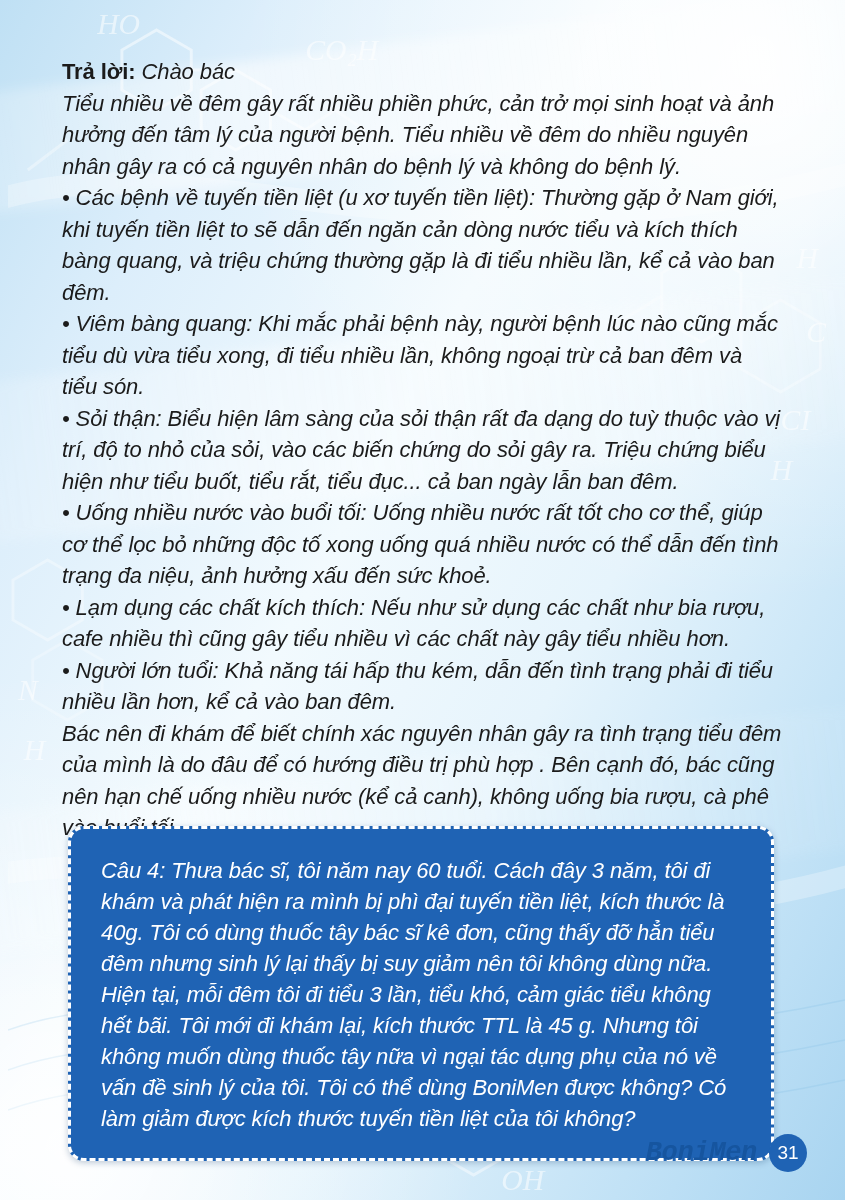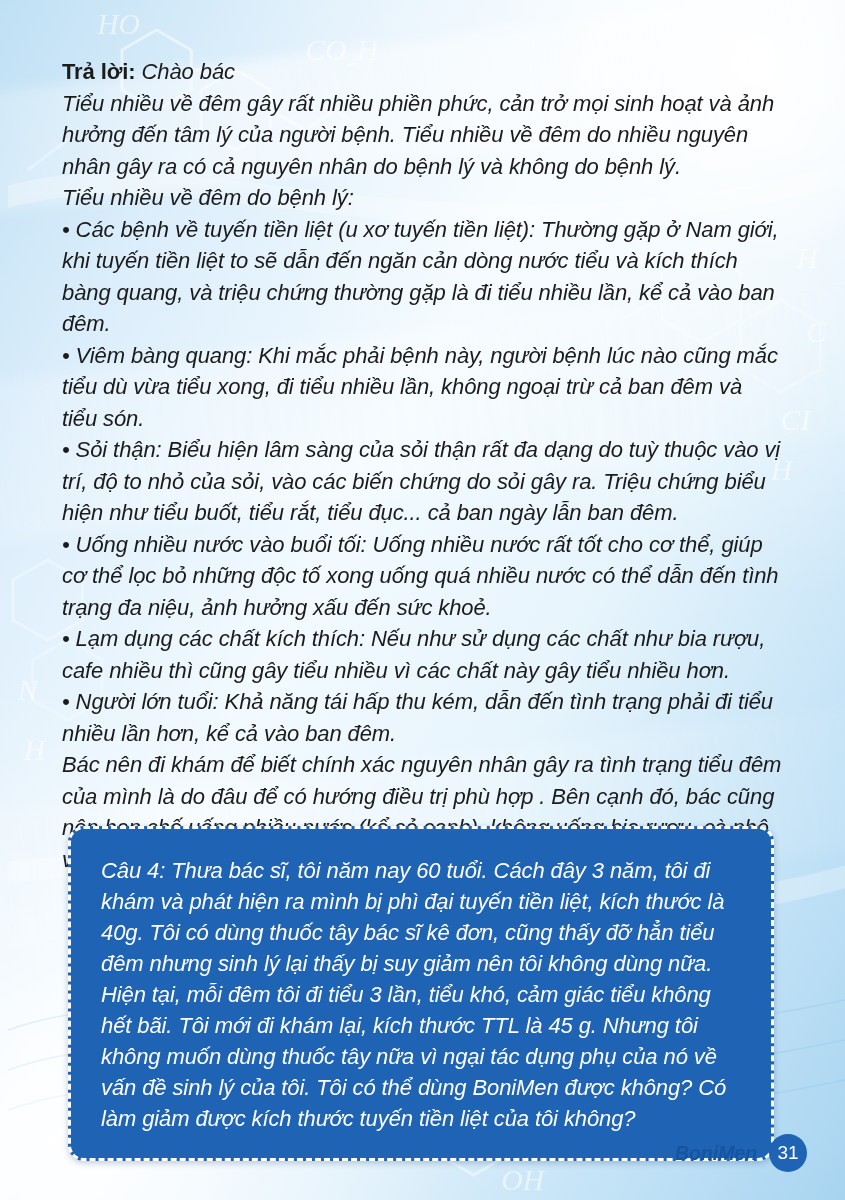--- a/index.html
+++ b/index.html
@@ -103,24 +103,24 @@
   
   .footer {
     position: absolute;
     right: 38px;
     bottom: 28px;
     display: flex;
     align-items: center;
     gap: 12px;
   }
   .brand {
-    font-family: Liberation Sans, sans-serif;
+    font-family: Liberation Mono, monospace;
     font-weight: bold;
     font-style: italic;
-    font-size: 20px;
+    font-size: 27px;
     color: #16559f;
     letter-spacing: -0.3px;
     margin-left: 9px;
   }
   .page-badge {
     width: 38px; height: 38px;
     border-radius: 50%;
     background: #1f63b4;
     color: #fff;
     font-size: 19px;
@@ -186,21 +186,20 @@
   <div class="ribbon r3"></div>
   <div class="corner-glow tr"></div>
   <div class="corner-glow bl"></div>
 
   <div id="content" class="body-text">
     <div class="para">
       <span class="lead-label">Trả lời:</span>
       <span>Chào bác</span>
     </div>
     <div class="para">Tiểu nhiều về đêm gây rất nhiều phiền phức, cản trở mọi sinh hoạt và ảnh hưởng đến tâm lý của người bệnh. Tiểu nhiều về đêm do nhiều nguyên nhân gây ra có cả nguyên nhân do bệnh lý và không do bệnh lý.</div>
-    <div class="para">Tiểu nhiều về đêm do bệnh lý:</div>
     <div class="para">• Các bệnh về tuyến tiền liệt (u xơ tuyến tiền liệt): Thường gặp ở Nam giới, khi tuyến tiền liệt to sẽ dẫn đến ngăn cản dòng nước tiểu và kích thích bàng quang, và triệu chứng thường gặp là đi tiểu nhiều lần, kể cả vào ban đêm.</div>
     <div class="para">• Viêm bàng quang: Khi mắc phải bệnh này, người bệnh lúc nào cũng mắc tiểu dù vừa tiểu xong, đi tiểu nhiều lần, không ngoại trừ cả ban đêm và tiểu són.</div>
     <div class="para">• Sỏi thận: Biểu hiện lâm sàng của sỏi thận rất đa dạng do tuỳ thuộc vào vị trí, độ to nhỏ của sỏi, vào các biến chứng do sỏi gây ra. Triệu chứng biểu hiện như tiểu buốt, tiểu rắt, tiểu đục... cả ban ngày lẫn ban đêm.</div>
     <div class="para">• Uống nhiều nước vào buổi tối: Uống nhiều nước rất tốt cho cơ thể, giúp cơ thể lọc bỏ những độc tố xong uống quá nhiều nước có thể dẫn đến tình trạng đa niệu, ảnh hưởng xấu đến sức khoẻ.</div>
     <div class="para">• Lạm dụng các chất kích thích: Nếu như sử dụng các chất như bia rượu, cafe nhiều thì cũng gây tiểu nhiều vì các chất này gây tiểu nhiều hơn.</div>
     <div class="para">• Người lớn tuổi: Khả năng tái hấp thu kém, dẫn đến tình trạng phải đi tiểu nhiều lần hơn, kể cả vào ban đêm.</div>
     <div class="para">Bác nên đi khám để biết chính xác nguyên nhân gây ra tình trạng tiểu đêm của mình là do đâu để có hướng điều trị phù hợp . Bên cạnh đó, bác cũng nên hạn chế uống nhiều nước (kể cả canh), không uống bia rượu, cà phê vào buổi tối.</div>
   </div>
 
   <div class="question-box">

